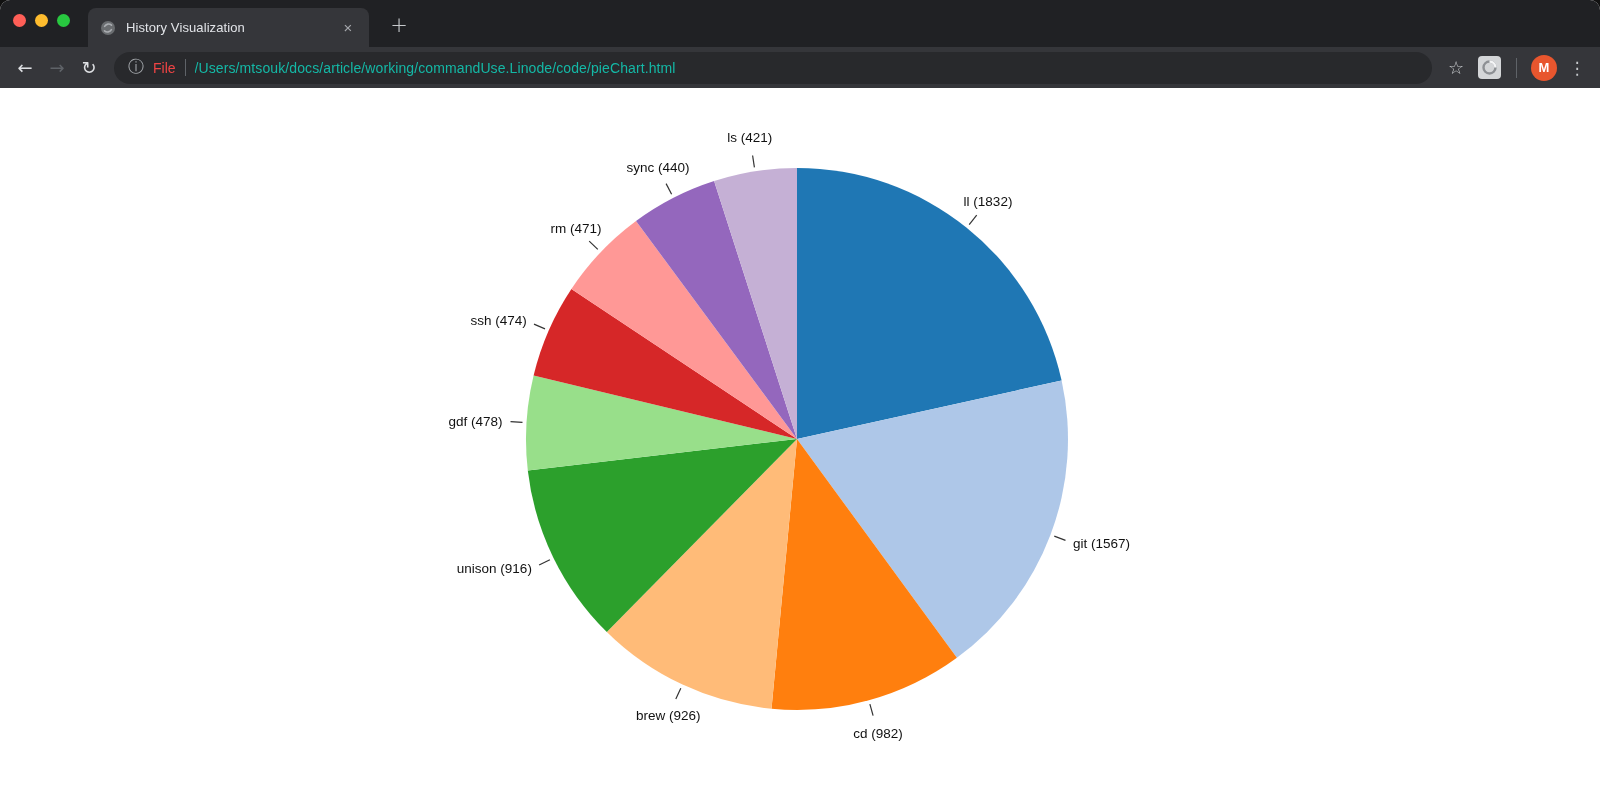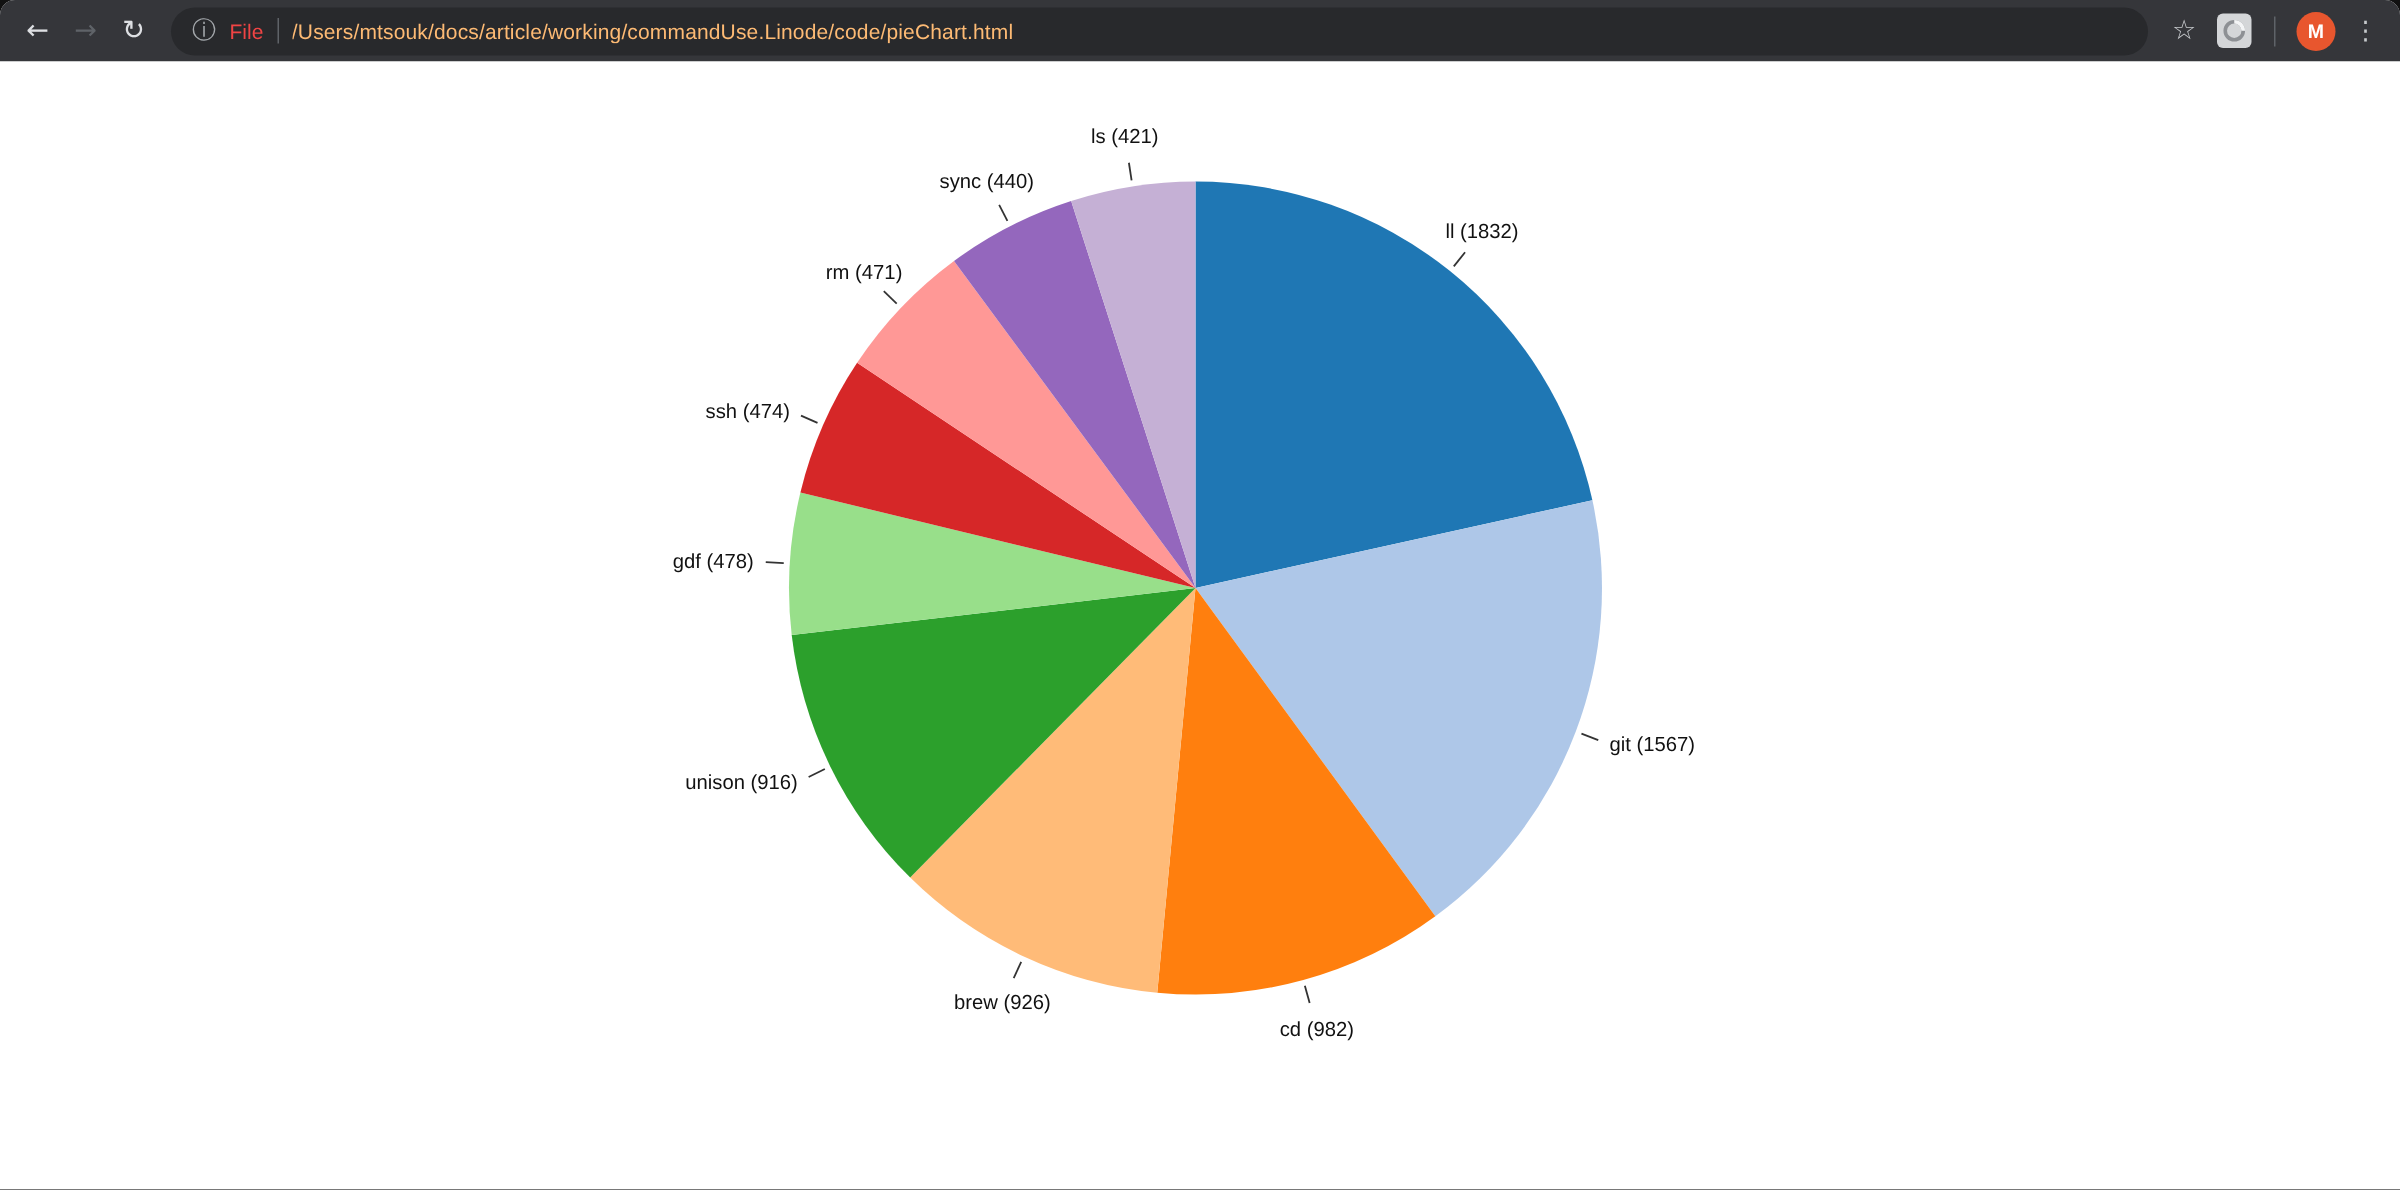--- a/index.html
+++ b/index.html
@@ -49,21 +49,21 @@
   }
   .nav-btn.disabled { color:#5f6368; }
   .urlbar {
     flex:1; height:32px; background:#28292c; border-radius:16px;
     display:flex; align-items:center; padding:0 14px; margin:0 8px; gap:9px;
     font-size:14px; cursor:text;
   }
   .info-glyph { color:#a3a7ab; font-size:16px; font-family:"DejaVu Sans", sans-serif; }
   .url-file { color:#ef4444; }
   .url-div { width:1px; height:17px; background:#5f6368; }
-  .url-path { color:#fdba74; white-space:nowrap; overflow:hidden; letter-spacing:.1px; }
+  .url-path { color:#14b8a6; white-space:nowrap; overflow:hidden; letter-spacing:.1px; }
   .star {
     color:#c6c9cc; font-size:18px; width:28px; text-align:center; cursor:pointer;
     font-family:"DejaVu Sans", sans-serif;
   }
   .ext-icon {
     width:23px; height:23px; border-radius:4px; background:#d4d6d8;
     display:flex; align-items:center; justify-content:center; margin:0 6px; cursor:pointer;
   }
   .toolbar-sep { width:1px; height:20px; background:#5f6368; margin:0 7px; }
   .avatar {
@@ -80,20 +80,38 @@
   .pie-label {
     font-family:"Liberation Sans", sans-serif;
     font-size:13.5px; fill:#111111;
   }
 </style>
 </head>
 <body>
 
 <div class="window">
 
+  <div class="tabstrip">
+    <div class="traffic">
+      <span class="tl" style="background-color: rgb(255, 95, 87);"></span>
+      <span class="tl" style="background-color: rgb(254, 188, 46);"></span>
+      <span class="tl" style="background-color: rgb(40, 200, 64);"></span>
+    </div>
+
+    <div class="tab">
+      <svg class="favicon" viewBox="0 0 16 16">
+        <circle cx="8" cy="8" r="7" fill="#6a6d70"></circle>
+        <path d="M11.5 5.2 A4.4 4.4 0 0 0 4.6 6.4 M4.5 10.8 A4.4 4.4 0 0 0 11.4 9.6" fill="none" stroke="#a9acb0" stroke-width="1.6" stroke-linecap="round"></path>
+      </svg>
+      <span class="tab-title">History Visualization</span>
+      <span class="tab-close">×</span>
+    </div>
+
+    <div class="newtab">+</div>
+  </div>
 
   <div class="toolbar">
     <div class="nav-btn">←</div>
     <div class="nav-btn disabled">→</div>
     <div class="nav-btn">↻</div>
 
     <div class="urlbar">
       <span class="info-glyph">ⓘ</span>
       <span class="url-file">File</span>
       <span class="url-div"></span>

